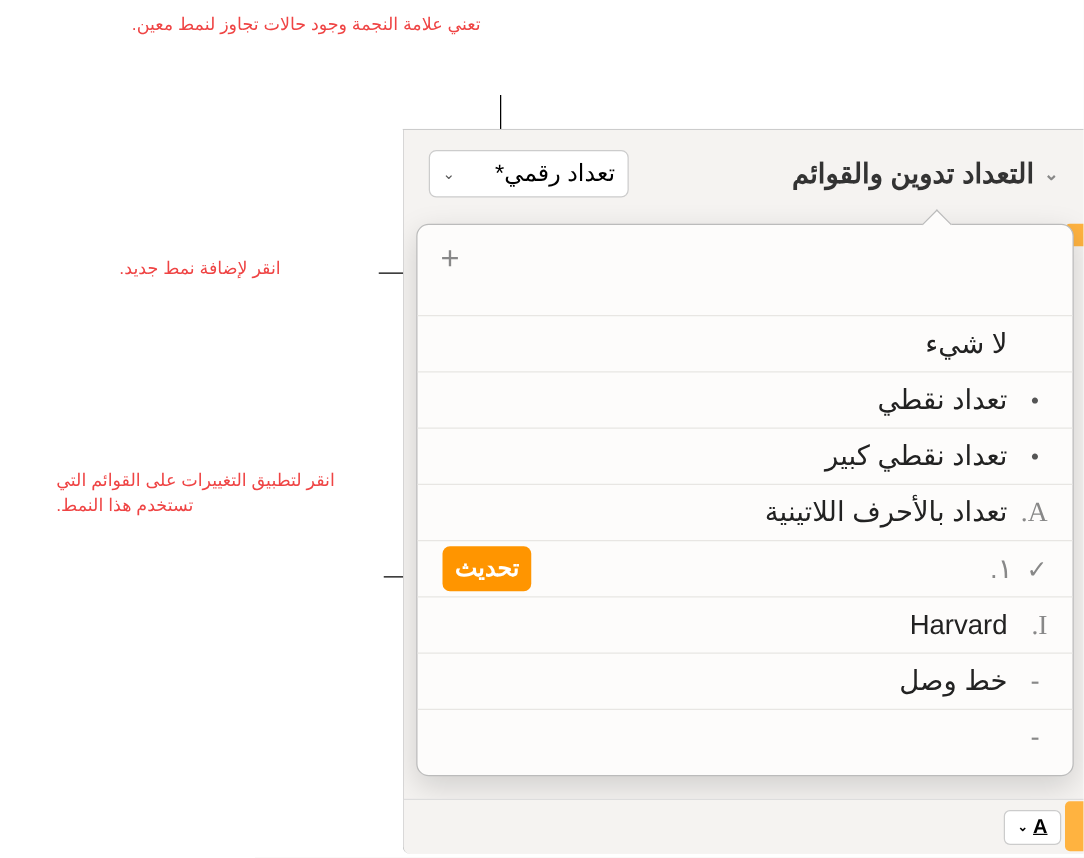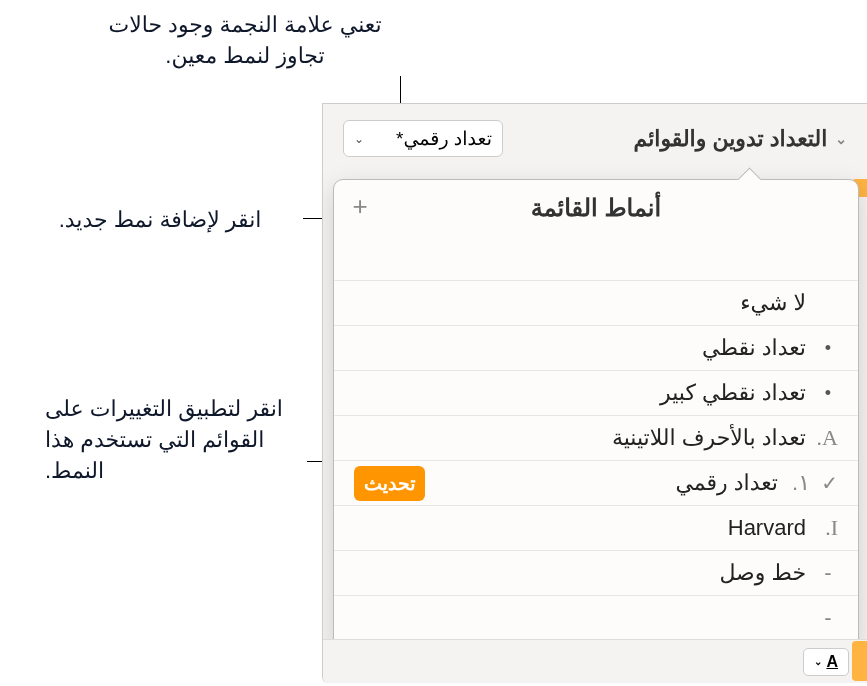--- a/index.html
+++ b/index.html
@@ -12,22 +12,22 @@
       width: 867px;
       height: 686px;
       font-family: -apple-system, BlinkMacSystemFont, "Segoe UI", "Helvetica Neue", Arial, sans-serif;
       background: #ffffff;
       position: relative;
       direction: rtl;
     }
     
     .callout {
       position: absolute;
-      color: #0f172a;
-      font-size: 22px;
+      color: #ef4444;
+      font-size: 14px;
       line-height: 1.4;
       text-align: left;
       direction: rtl;
     }
     
     .callout-1 {
       top: 10px;
       left: 90px;
       width: 310px;
       text-align: center;
@@ -38,21 +38,20 @@
       left: 20px;
       width: 280px;
       text-align: center;
     }
     
     .callout-3 {
       top: 375px;
       left: 45px;
       width: 260px;
       text-align: left;
-      margin-top: 19px;
     }
     
     .callout-line {
       position: absolute;
       background: #000;
     }
     
     .line-1 {
       width: 1px;
       height: 60px;
@@ -343,21 +342,20 @@
     </div>
   </div>
 
   <div class="partial-orange"></div>
 
   <div class="popover">
     <div class="popover-header">
       <div class="add-button">
         <span>+</span>
       </div>
-      <div class="popover-title">أنماط القائمة</div>
     </div>
 
     <div class="style-list">
 
       <div class="style-item">
         <span class="no-bullet-spacer"></span>
         <span>لا شيء</span>
       </div>
 
       <div class="style-item">
@@ -372,21 +370,20 @@
 
 
       <div class="style-item">
         <span class="letter-marker">A.</span>
         <span>تعداد بالأحرف اللاتينية</span>
       </div>
 
       <div class="style-item selected">
         <span class="checkmark">✓</span>
         <span class="number-marker">١.</span>
-        <span>تعداد رقمي</span>
         <button class="update-button">تحديث</button>
       </div>
 
       <div class="style-item">
         <span class="roman-marker">I.</span>
         <span style="direction:ltr">Harvard</span>
       </div>
 
       <div class="style-item">
         <span class="dash-marker">-</span>

